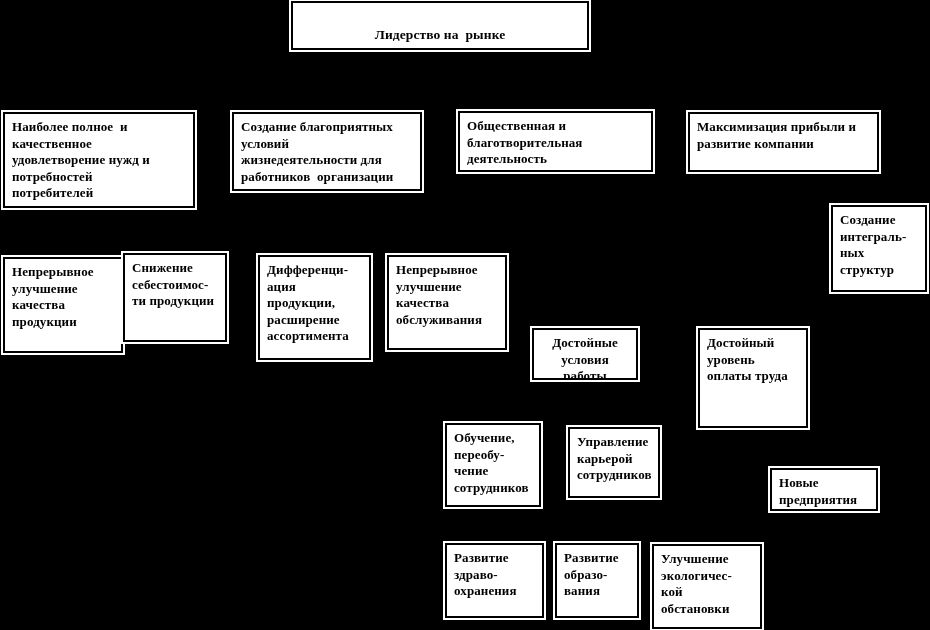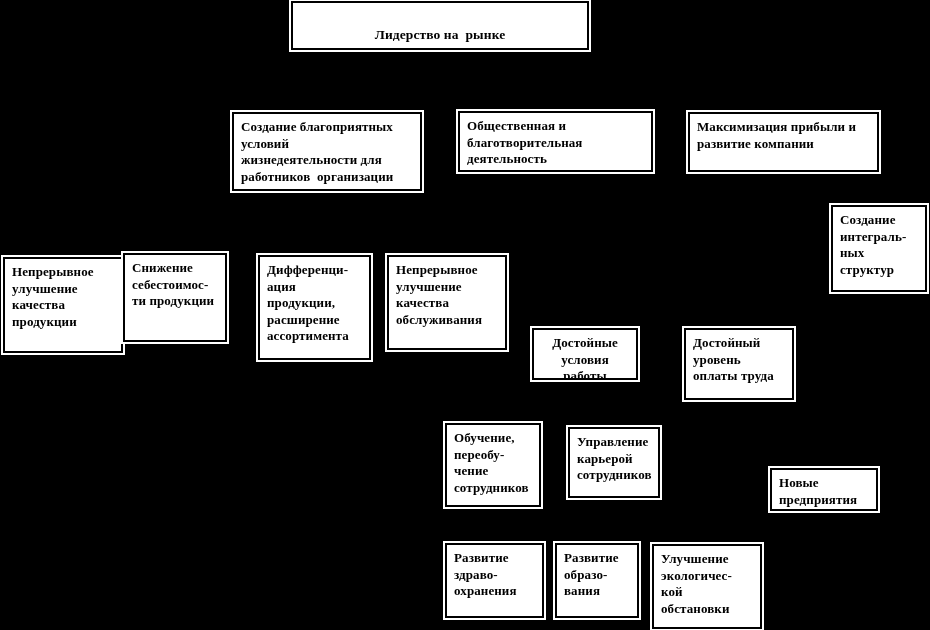--- a/index.html
+++ b/index.html
@@ -35,20 +35,25 @@
     font-size: 13.5px;
   }
 </style>
 </head>
 <body>
 
 <div class="stage">
 
   <div class="node title" style="left:291px; top:1px;  width:298px; height:49px;">Лидерство на  рынке</div>
 
+  <div class="node" style="left:3px;   top:112px; width:192px; height:96px;">Наиболее полное  и
+качественное
+удовлетворение нужд и
+потребностей
+потребителей</div>
 
   <div class="node" style="left:232px; top:112px; width:190px; height:79px;">Создание благоприятных
 условий
 жизнедеятельности для
 работников  организации</div>
 
   <div class="node" style="left:458px; top:111px; width:195px; height:61px;">Общественная и
 благотворительная
 деятельность</div>
 
@@ -72,21 +77,21 @@
 
   <div class="node" style="left:387px; top:255px; width:120px; height:95px;">Непрерывное
 улучшение
 качества
 обслуживания</div>
 
   <div class="node" style="left:532px; top:328px; width:106px; height:52px;text-align:center;">Достойные
 условия
 работы</div>
 
-  <div class="node" style="left:684px; top:328px; width:110px; height:72px;">Достойный
+  <div class="node" style="left:698px; top:328px; width:110px; height:100px;">Достойный
 уровень
 оплаты труда</div>
 
   <div class="node" style="left:445px; top:423px; width:96px;  height:84px;">Обучение,
 переобу-
 чение
 сотрудников</div>
 
   <div class="node" style="left:568px; top:427px; width:92px;  height:71px;">Управление
 карьерой

